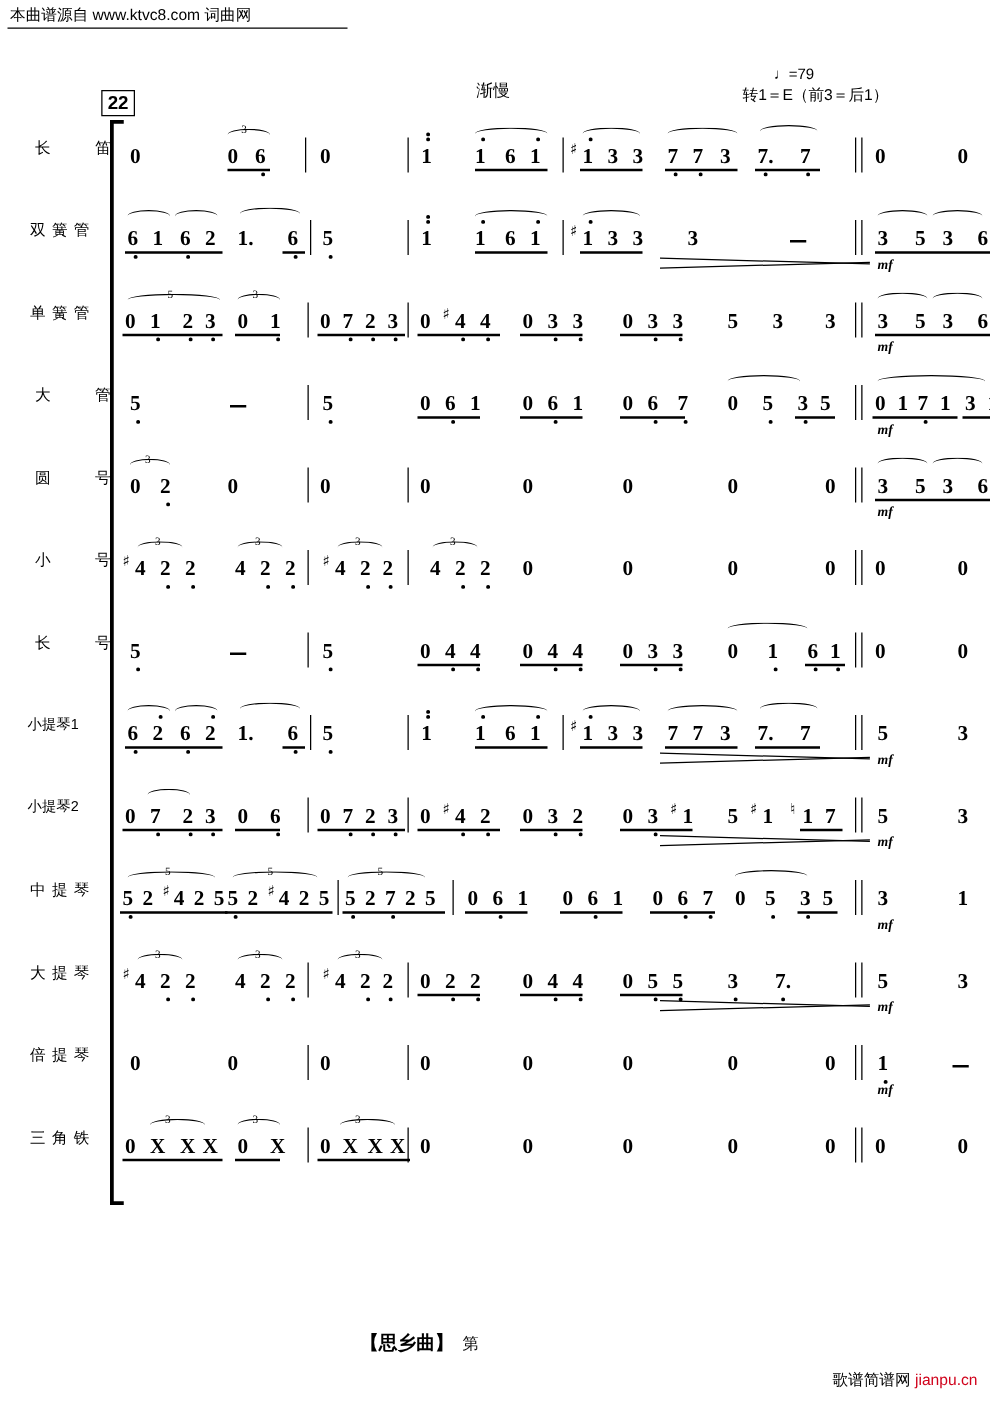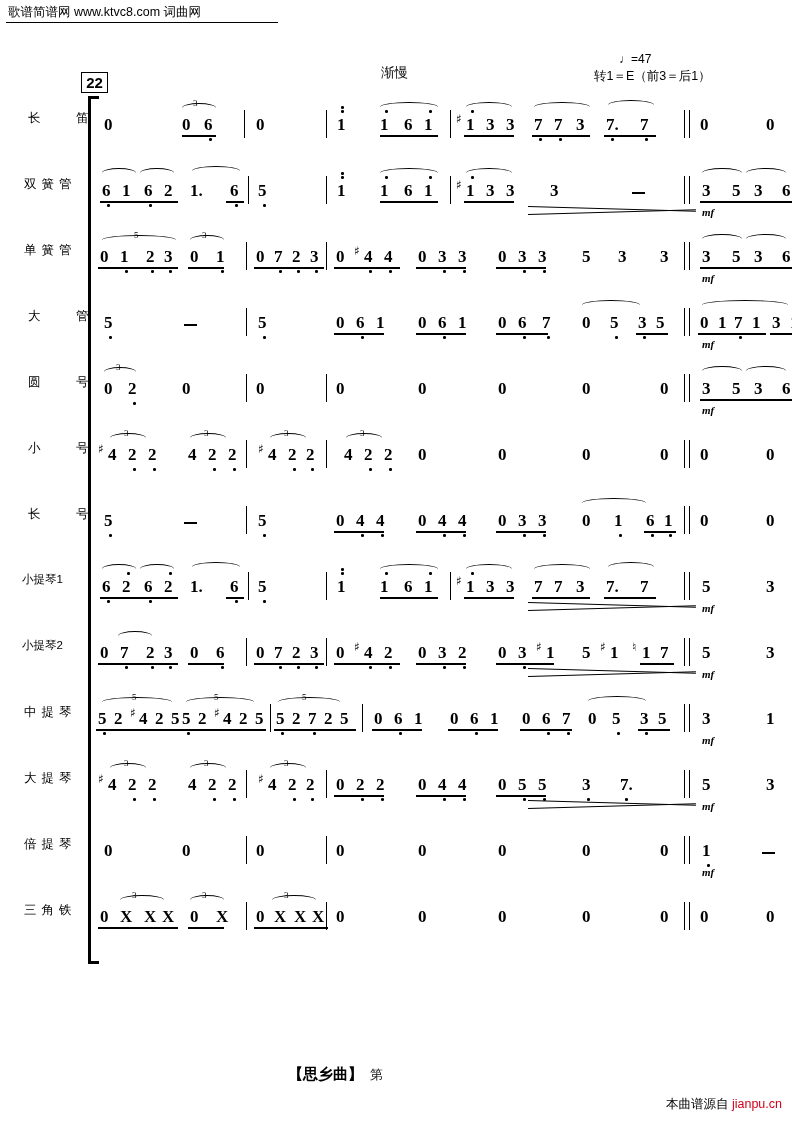--- a/index.html
+++ b/index.html
@@ -102,24 +102,24 @@
     position:absolute;right:10px;bottom:8px;font-size:12.5px;white-space:nowrap;
   }
   .brand .cn{color:#000;}
   .brand .red{color:#d0021b;}
 </style>
 </head>
 <body>
 
 <div class="page">
 
-  <div class="top-source">歌谱简谱网 www.ktvc8.com 词曲网</div>
+  <div class="top-source">本曲谱源自 www.ktvc8.com 词曲网</div>
   <div class="top-rule"></div>
 
-  <div class="tempo">♩=47</div>
+  <div class="tempo">♩=79</div>
   <div class="keychange">转1＝E（前3＝后1）</div>
   <div class="rallent">渐慢</div>
 
   <div class="meas-num">22</div>
 
   <div class="sys-bracket"></div>
 
   <div class="row" style="top:96px">
     <div class="inst sp2">长 笛</div>
     <div class="music">
@@ -856,17 +856,17 @@
       <div class="dbar" style="left:591px;top:14px;height:28px"></div>
       <span class="n" style="left:602px;top:20px">0</span>
       <span class="n" style="left:668px;top:20px">0</span>
 
     </div>
   </div>
 
   <div class="footer-title">【思乡曲】</div>
   <div class="footer-sub">第</div>
   <div class="brand">
-    <span class="cn">本曲谱源自</span>
+    <span class="cn">歌谱简谱网</span>
     <span class="red">jianpu.cn</span>
   </div>
 
 </div>
 
 </body></html>

